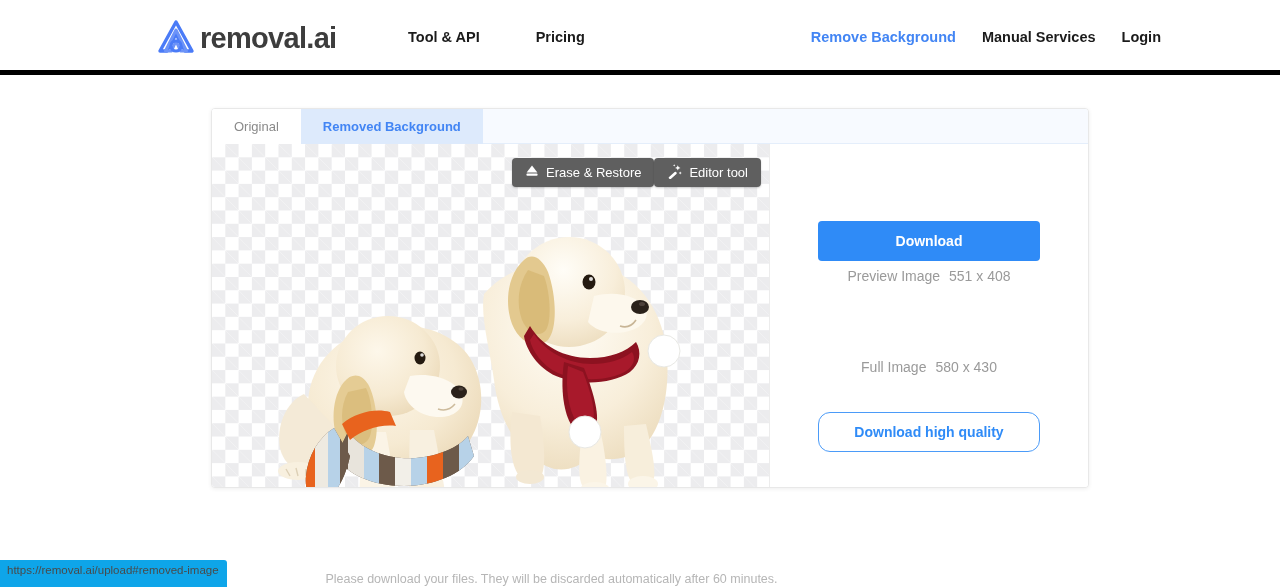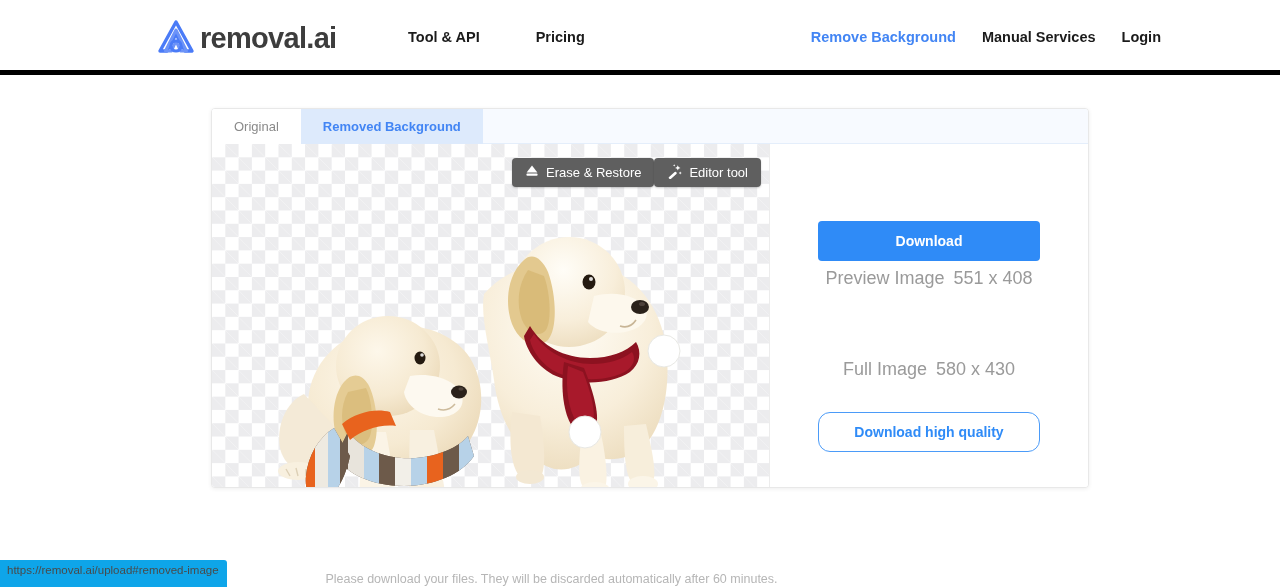--- a/index.html
+++ b/index.html
@@ -109,21 +109,21 @@
   .btn-download {
     position: absolute; left: 48px; top: 77px;
     width: 222px; height: 40px;
     background: #2f8bf7; color: #ffffff;
     border: none; border-radius: 4px;
     font-size: 14px; font-weight: bold; font-family: inherit;
     cursor: pointer;
   }
   .meta {
     position: absolute; width: 222px; left: 48px;
-    text-align: center; font-size: 18px; color: #9a9a9a;
+    text-align: center; font-size: 14px; color: #9a9a9a;
   }
   .meta.m1 { top: 124px; }
   .meta.m2 { top: 215px; }
   .meta .dim { margin-left: 9px; }
   .btn-hq {
     position: absolute; left: 48px; top: 268px;
     width: 222px; height: 40px;
     background: #ffffff; color: #2f8bf7;
     border: 1px solid #4b9bf8; border-radius: 12px;
     font-size: 14px; font-weight: bold; font-family: inherit;

